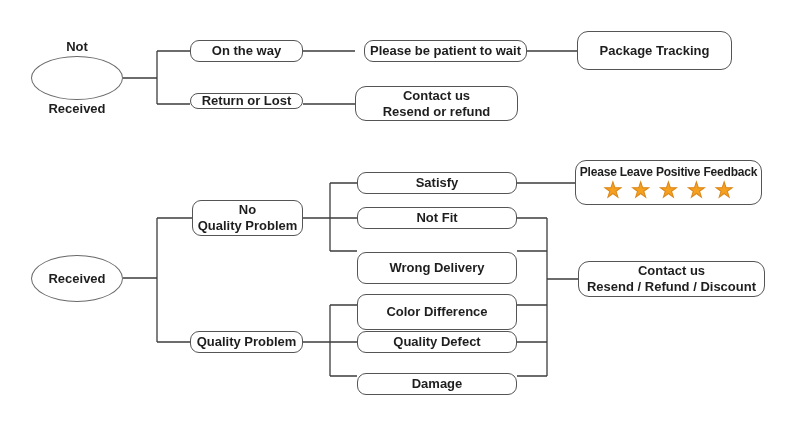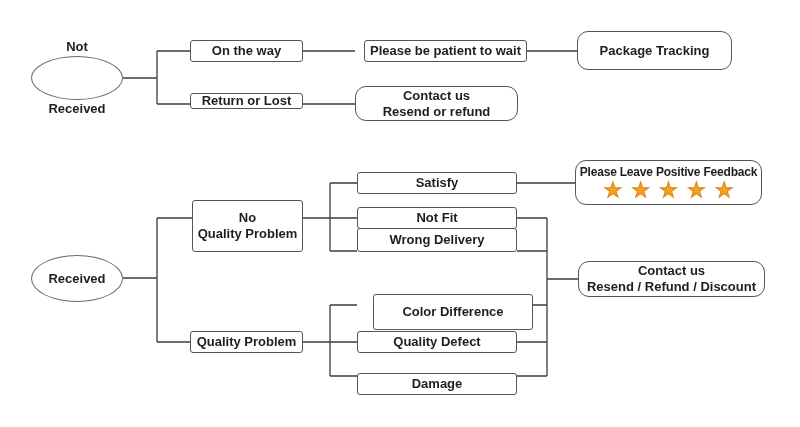--- a/index.html
+++ b/index.html
@@ -10,21 +10,21 @@
     background: #ffffff;
     font-family: "Liberation Sans", "DejaVu Sans", sans-serif;
     color: #1e1e1e;
     overflow: hidden;
   }
   #wires { position: absolute; left: 0; top: 0; }
   .node {
     position: absolute;
     box-sizing: border-box;
     border: 1.3px solid #555555;
-    border-radius: 3px;
+    border-radius: 9px;
     background: #ffffff;
     display: flex;
     flex-direction: column;
     align-items: center;
     justify-content: center;
     text-align: center;
     font-size: 13px;
     font-weight: 600;
     line-height: 16px;
     white-space: nowrap;
@@ -36,26 +36,26 @@
   }
   
   #n-not-received   { left: 31px;  top: 56px;  width: 92px;  height: 44px; }
   #n-on-the-way     { left: 190px; top: 40px;  width: 113px; height: 22px; }
   #n-please-wait    { left: 364px; top: 40px;  width: 163px; height: 22px; }
   #n-package-track  { left: 577px; top: 31px;  width: 155px; height: 39px; border-radius: 11px; }
   #n-return-lost    { left: 190px; top: 93px;  width: 113px; height: 16px; }
   #n-contact-resend { left: 355px; top: 86px;  width: 163px; height: 35px; border-radius: 11px; }
   
   #n-received       { left: 31px;  top: 255px; width: 92px;  height: 47px; }
-  #n-no-quality     { left: 192px; top: 200px; width: 111px; height: 52px; }
+  #n-no-quality     { left: 192px; top: 200px; width: 111px; height: 36px; }
   #n-quality-prob   { left: 190px; top: 331px; width: 113px; height: 22px; }
   #n-satisfy        { left: 357px; top: 172px; width: 160px; height: 22px; }
   #n-not-fit        { left: 357px; top: 207px; width: 160px; height: 22px; }
-  #n-wrong-delivery { left: 357px; top: 228px; width: 160px; height: 24px; text-align: right; }
-  #n-color-diff     { left: 373px; top: 294px; width: 160px; height: 36px; justify-content: center; }
+  #n-wrong-delivery { left: 357px; top: 252px; width: 160px; height: 32px; text-align: right; }
+  #n-color-diff     { left: 357px; top: 294px; width: 160px; height: 36px; justify-content: center; }
   #n-quality-defect { left: 357px; top: 331px; width: 160px; height: 22px; }
   #n-damage         { left: 357px; top: 365px; width: 160px; height: 22px; margin-top: 8px; }
   #n-feedback       { left: 575px; top: 160px; width: 187px; height: 45px; border-radius: 11px; justify-content: flex-start; padding-top: 3px; }
   #n-contact-full   { left: 578px; top: 261px; width: 187px; height: 36px; border-radius: 11px; }
   #n-feedback .fb-title { font-size: 12px; font-weight: 700; letter-spacing: -0.2px; }
   .stars-row {
     display: flex;
     gap: 9px;
     margin-top: -1px;
     line-height: 22px;

